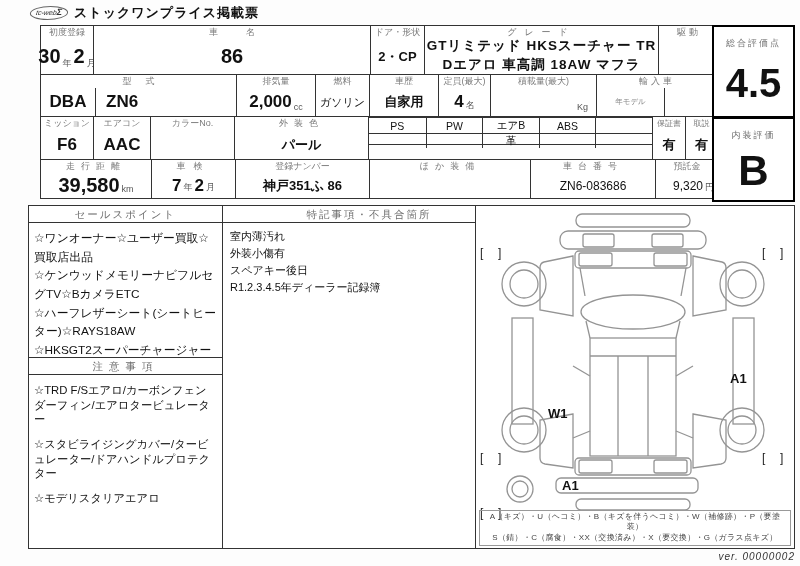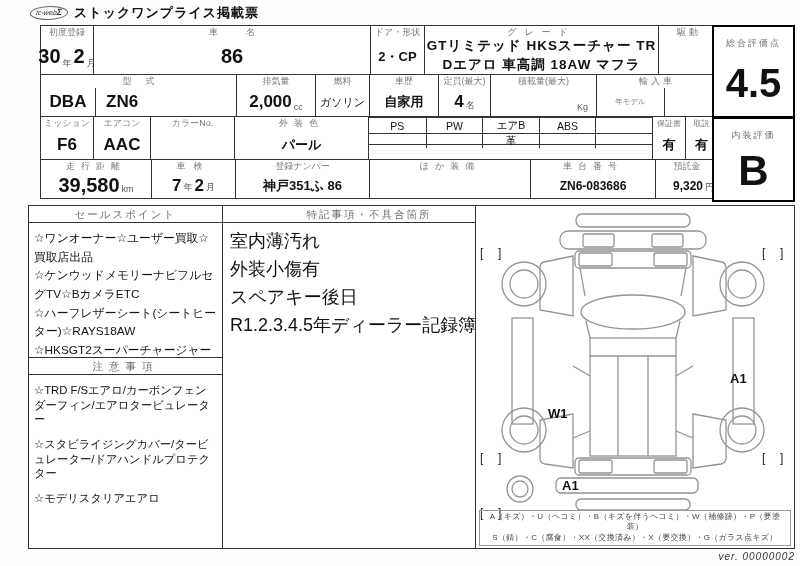--- a/index.html
+++ b/index.html
@@ -37,21 +37,21 @@
     line-height: 13px; height: 13px; white-space: nowrap; overflow: hidden;
   }
   .lbl.tight { letter-spacing: 0px; }
   .val { flex: 1; display: flex; align-items: center; justify-content: center; gap: 2px; }
   .valrow { flex: 1; display: flex; }
   .sub { flex: 1; display: flex; align-items: center; justify-content: center; }
   .sub + .sub { border-left: 1px solid #333; }
   .n20 { font-size: 20px; font-weight: 600; }
   .n17 { font-size: 17px; font-weight: 600; }
   .t13 { font-size: 13px; font-weight: 600; }
-  .t12 { font-size: 12px; font-weight: 700; }
+  .t12 { font-size: 12px; font-weight: 400; }
   .t11 { font-size: 11px; }
   .unit { font-size: 9px; color: #555; align-self: flex-end; margin-bottom: 4px; }
   .grade { font-size: 13.5px; font-weight: bold; line-height: 1.25; letter-spacing: 1px; text-align: center; }
   .ymodel { font-size: 7.5px; color: #888; }
 
   
   .elbl { border-bottom: 1px solid #333; }
   .egrid { flex: 1; display: grid; grid-template-columns: repeat(5, 1fr); grid-template-rows: 1fr 1fr; }
   .ecell { display: flex; align-items: center; justify-content: center; font-size: 10.5px; border-left: 1px solid #333; }
   .ecell:nth-child(5n+1) { border-left: none; }
@@ -69,21 +69,21 @@
   .bodybox { position: absolute; border: 1px solid #333; background: #fff; }
   .boxhdr {
     border-bottom: 1px solid #333; text-align: center; font-size: 10.5px; color: #6e6e6e;
     letter-spacing: 2px; line-height: 17px; height: 17px; white-space: nowrap; overflow: hidden;
   }
   .pts { padding: 6px 4px 0 5px; }
   .pt { font-size: 11.8px; line-height: 1.58; letter-spacing: 0px; }
   .caution-list { padding: 8px 4px 0 5px; }
   .caution { font-size: 11.3px; line-height: 1.3; margin-bottom: 10px; }
   .note-list { padding: 5px 4px 0 7px; }
-  .note { font-size: 18px; line-height: 1.55; }
+  .note { font-size: 11px; line-height: 1.55; }
 
   
   .diagram-inner { position: absolute; inset: 0; }
   .legend {
     position: absolute; left: 3px; right: 3px; bottom: 2px;
     border: 1px solid #999; font-size: 8px; color: #444; line-height: 1.35;
     text-align: center; padding: 1px 2px; letter-spacing: 0.3px;
   }
   .ver { position: absolute; left: 595px; top: 551px; width: 200px; text-align: right;
          font-size: 10px; color: #333; letter-spacing: 1px; font-style: italic; }

